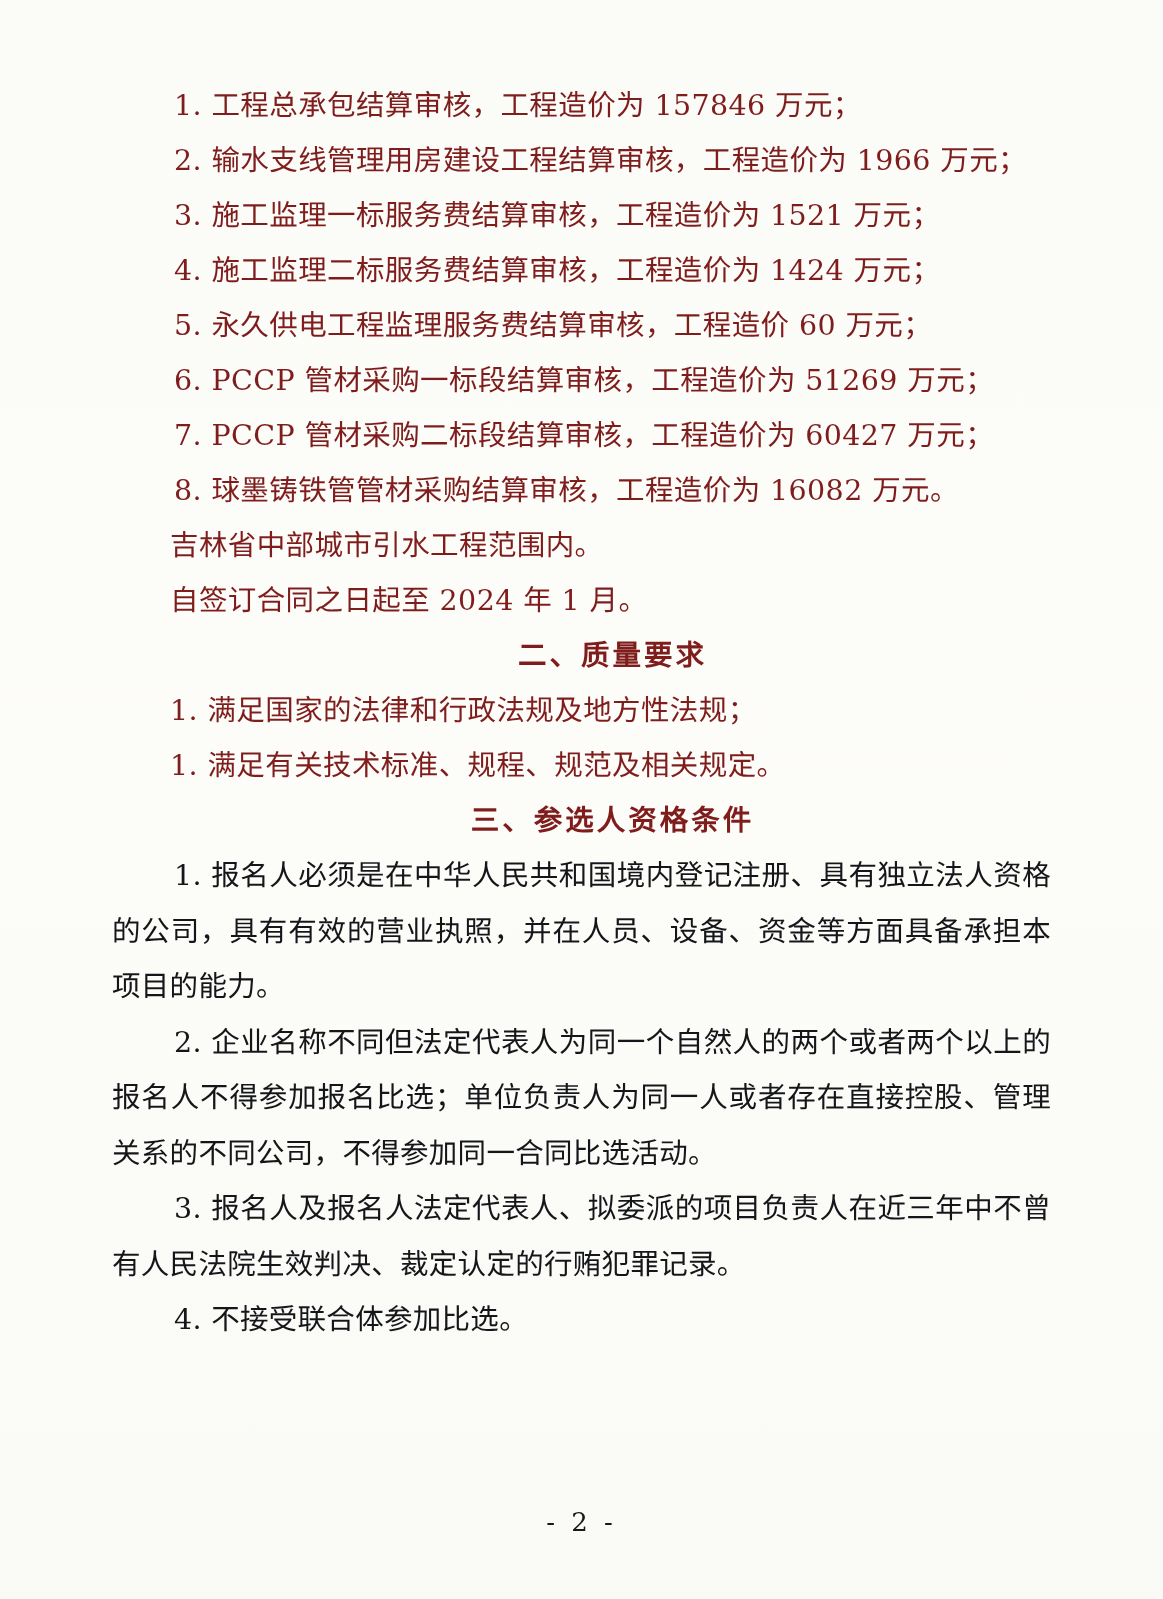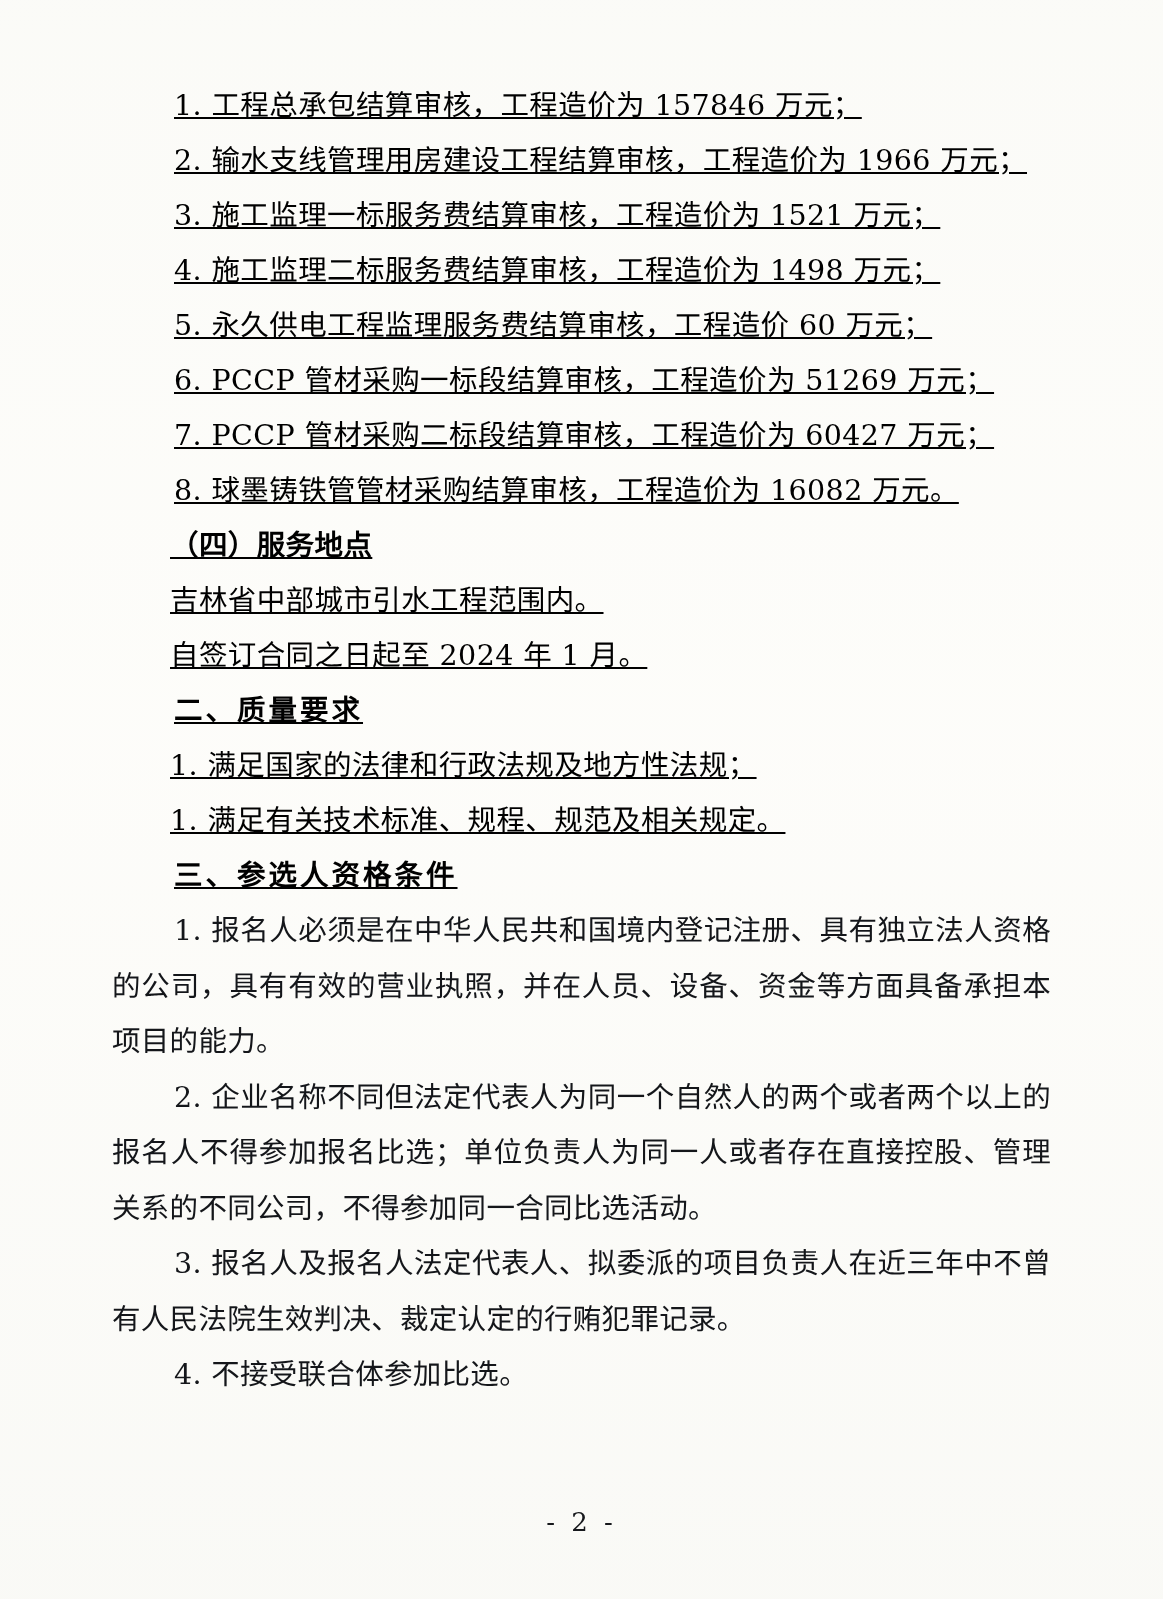--- a/index.html
+++ b/index.html
@@ -36,38 +36,38 @@
     z-index: 2;
   }
   p {
     margin: 0;
     padding: 0;
   }
   .line {
     font-size: 28.5px;
     line-height: 55px;
     letter-spacing: 0.4px;
-    color: #000000;
+    color: #7f1d1d;
     white-space: nowrap;
-    text-decoration: underline;
   }
   .list-item {
     padding-left: 62px;
   }
   .sub-head {
     padding-left: 58px;
     font-weight: 700;
   }
   .plain {
     padding-left: 58px;
   }
   .section-head {
     padding-left: 62px;
     font-weight: 700;
     letter-spacing: 3px;
+    text-align: center;
   }
   .num-item {
     padding-left: 58px;
   }
   .para {
     font-size: 28.5px;
     line-height: 55.5px;
     letter-spacing: 0.3px;
     text-align: justify;
     text-justify: inter-ideograph;
@@ -89,27 +89,26 @@
 </style>
 </head>
 <body>
 
 <div class="page">
   <div class="content">
 
     <p class="line list-item">1. 工程总承包结算审核，工程造价为 157846 万元；</p>
     <p class="line list-item">2. 输水支线管理用房建设工程结算审核，工程造价为 1966 万元；</p>
     <p class="line list-item">3. 施工监理一标服务费结算审核，工程造价为 1521 万元；</p>
-    <p class="line list-item">4. 施工监理二标服务费结算审核，工程造价为 1498 万元；</p>
+    <p class="line list-item">4. 施工监理二标服务费结算审核，工程造价为 1424 万元；</p>
     <p class="line list-item">5. 永久供电工程监理服务费结算审核，工程造价 60 万元；</p>
     <p class="line list-item">6. PCCP 管材采购一标段结算审核，工程造价为 51269 万元；</p>
     <p class="line list-item">7. PCCP 管材采购二标段结算审核，工程造价为 60427 万元；</p>
     <p class="line list-item">8. 球墨铸铁管管材采购结算审核，工程造价为 16082 万元。</p>
 
-    <p class="line sub-head">（四）服务地点</p>
     <p class="line plain">吉林省中部城市引水工程范围内。</p>
 
     <p class="line plain">自签订合同之日起至 2024 年 1 月。</p>
 
     <p class="line section-head">二、质量要求</p>
     <p class="line num-item">1. 满足国家的法律和行政法规及地方性法规；</p>
     <p class="line num-item">1. 满足有关技术标准、规程、规范及相关规定。</p>
 
     <p class="line section-head">三、参选人资格条件</p>
     <p class="para">1. 报名人必须是在中华人民共和国境内登记注册、具有独立法人资格的公司，具有有效的营业执照，并在人员、设备、资金等方面具备承担本项目的能力。</p>

